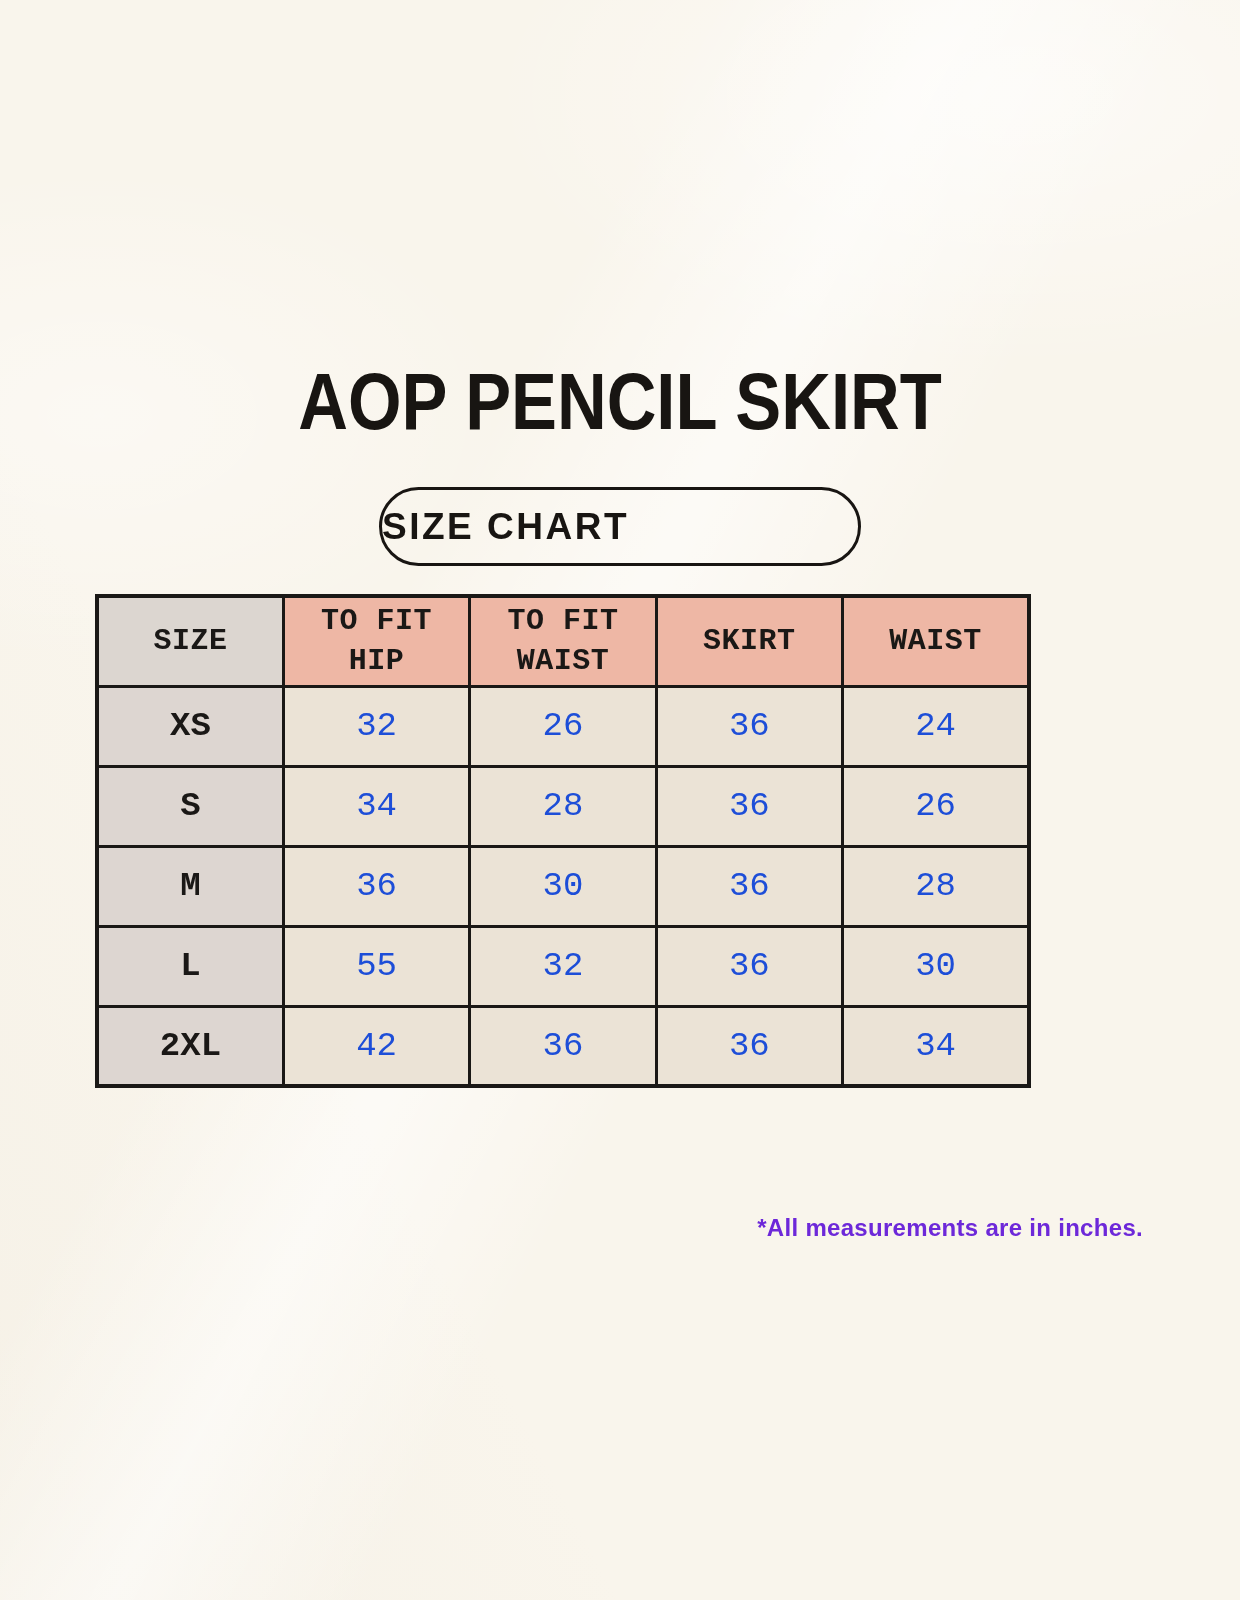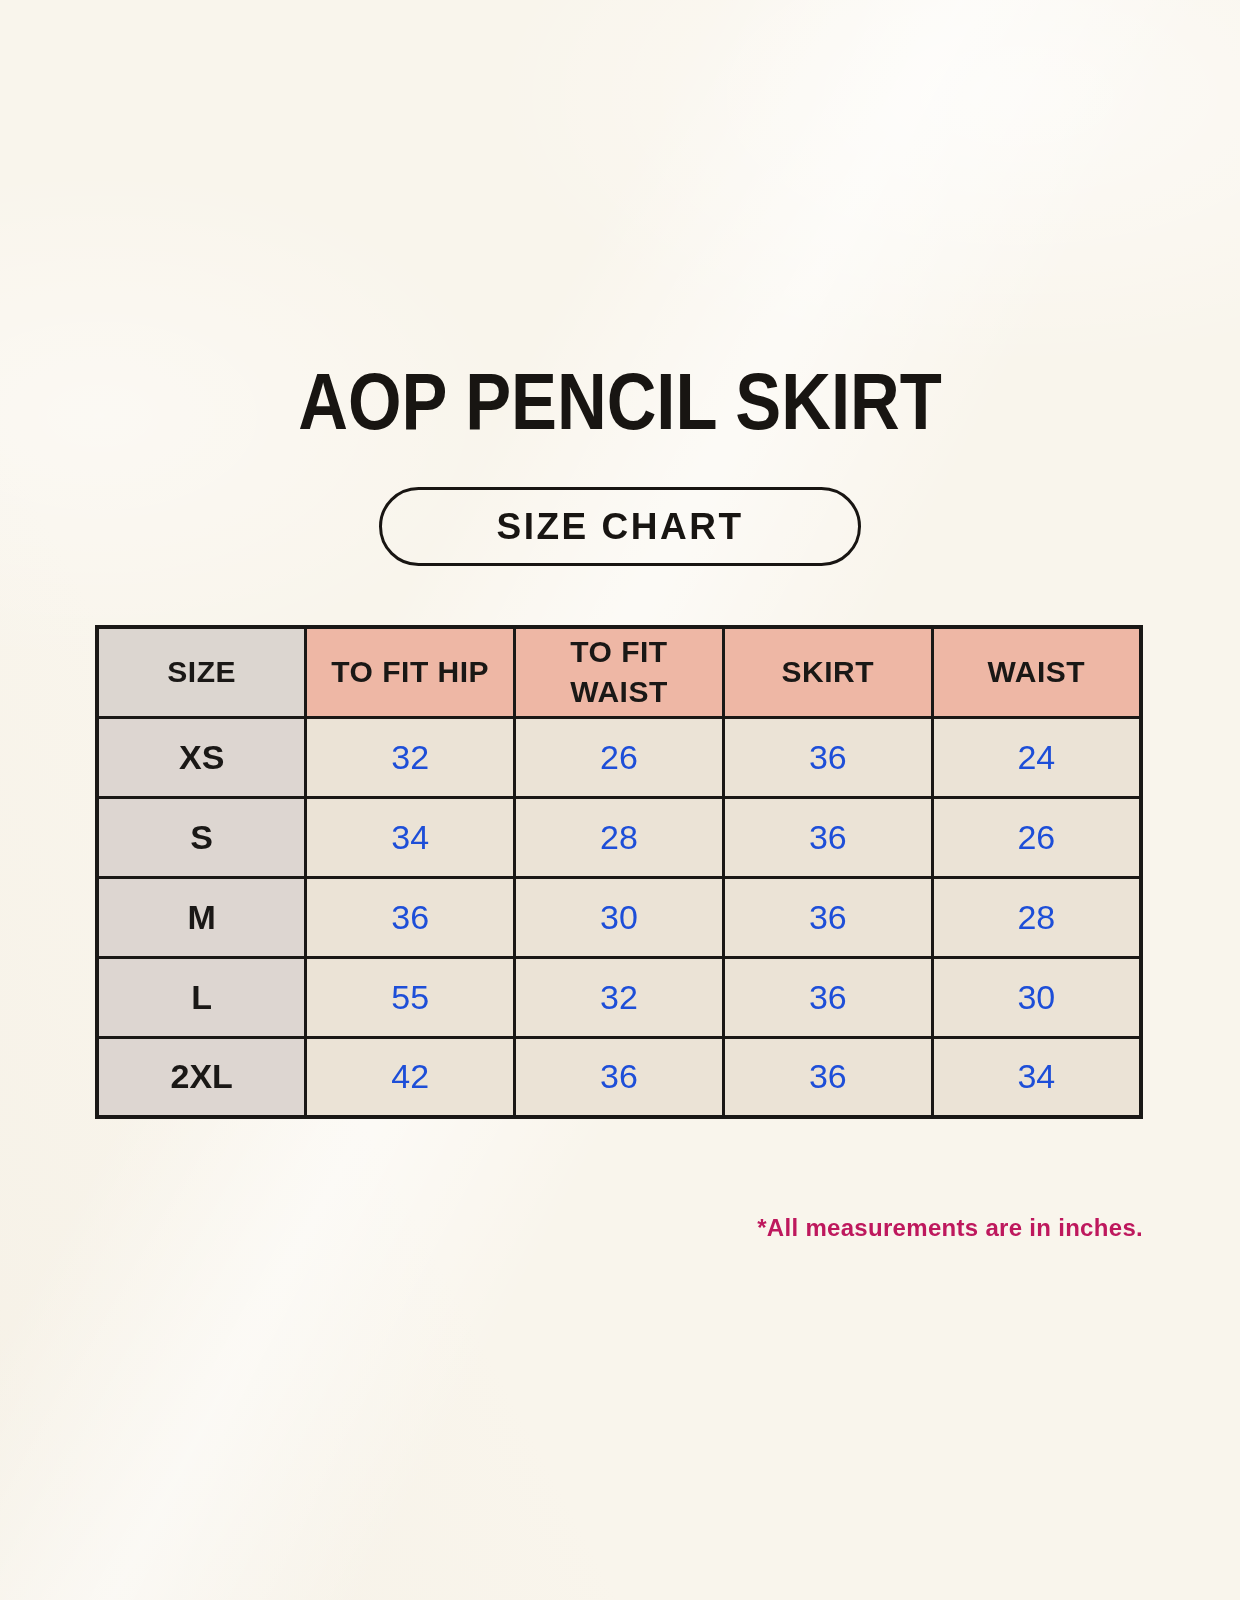--- a/index.html
+++ b/index.html
@@ -40,36 +40,36 @@
     top: 487px;
     left: 50%;
     transform: translateX(-50%);
     width: 482px;
     height: 79px;
     box-sizing: border-box;
     border: 3px solid #181512;
     border-radius: 42px;
     display: flex;
     align-items: center;
-    justify-content: center;
     font-size: 37px;
     font-weight: 700;
     letter-spacing: 2.5px;
     color: #181512;
     background: transparent;
   }
 
   table.size-table {
     position: absolute;
     left: 95px;
-    top: 625px;
-    width: 1048px;
+    top: 594px;
+    width: 936px;
     border-collapse: collapse;
     table-layout: fixed;
     border: 4px solid #1A1816;
+    font-family: Liberation Mono, monospace;
   }
   .size-table col { width: 20%; }
   .size-table th, .size-table td {
     border: 3px solid #1A1816;
     text-align: center;
     vertical-align: middle;
     padding: 0 6px;
     box-sizing: border-box;
   }
   .size-table thead th {
@@ -97,21 +97,21 @@
     color: #1A1816;
   }
 
   .footnote {
     position: absolute;
     top: 1214px;
     right: 97px;
     font-size: 24px;
     font-weight: 700;
     letter-spacing: 0.3px;
-    color: #be185d;
+    color: #6d28d9;
   }
 </style>
 </head>
 <body>
 
 <h1 class="title">AOP PENCIL SKIRT</h1>
 
 <div class="badge">
   <span>SIZE CHART</span>
 </div>

